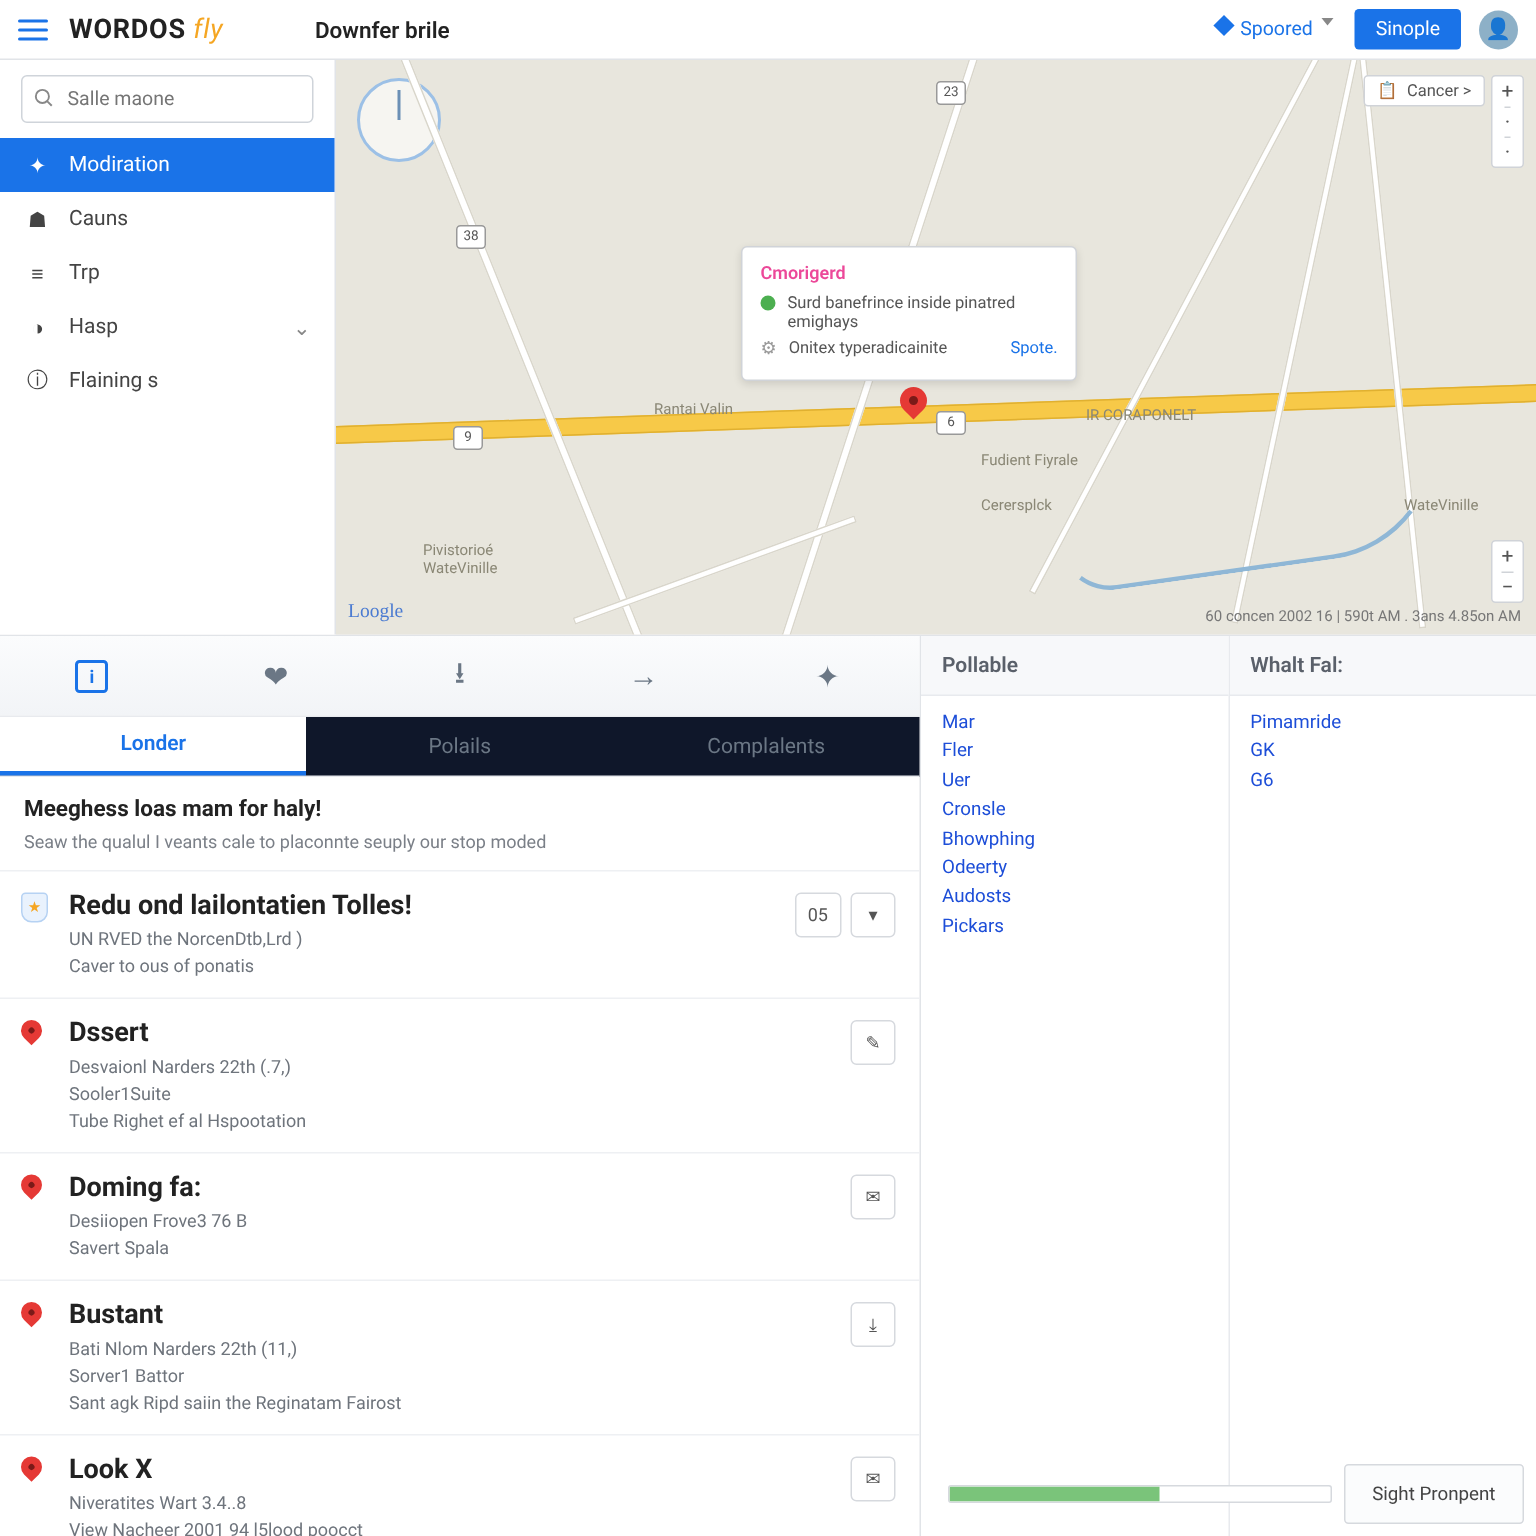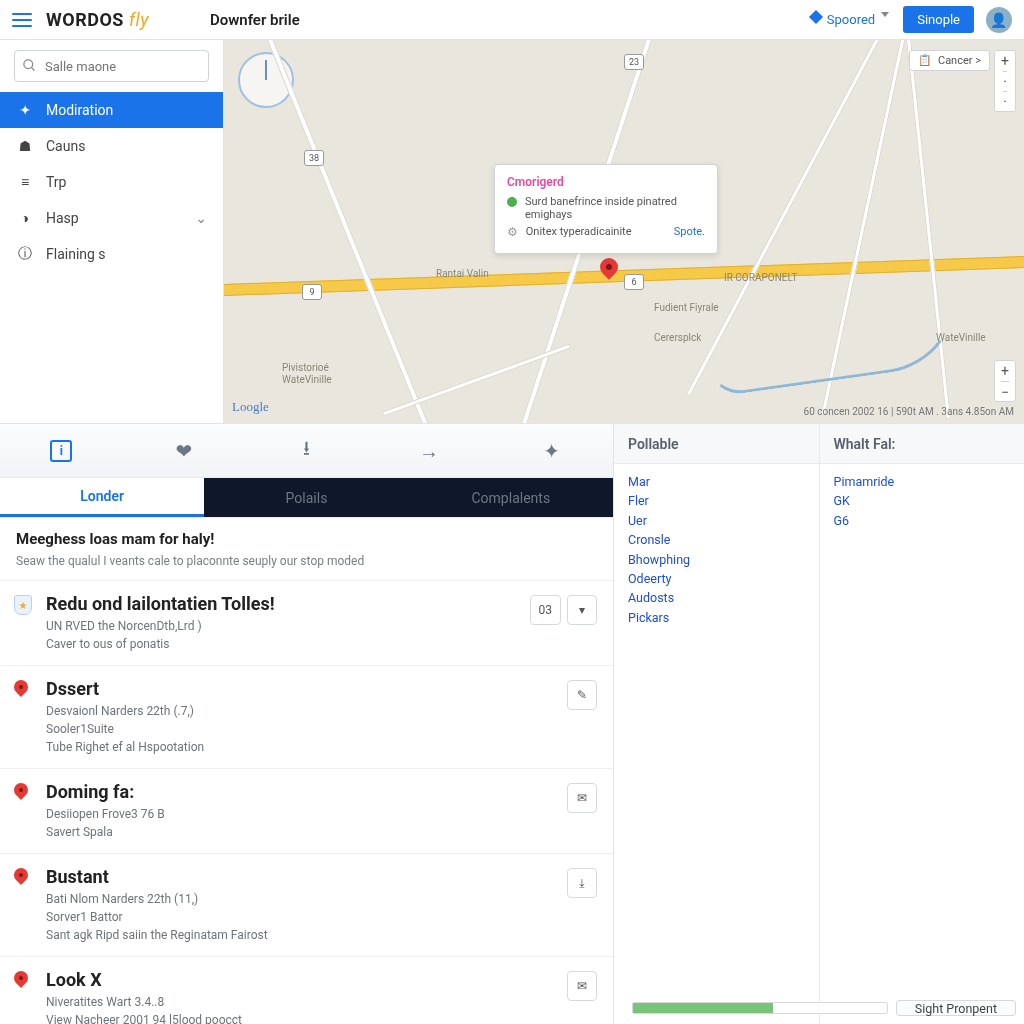--- a/index.html
+++ b/index.html
@@ -75,21 +75,21 @@
   .pin-ic:after{content:"";position:absolute;width:4px;height:4px;background:#7a1a18;border-radius:50%;top:5px;left:5px}
   
   .lower-right{flex:1;display:flex}
   .col{flex:1;border-right:1px solid #e8eaee;display:flex;flex-direction:column}
   .col:last-child{border-right:none}
   .col h5{height:40px;background:#f7f8fa;border-bottom:1px solid #e8eaee;display:flex;align-items:center;padding:0 14px;font-size:14px;font-weight:600;color:#5a606a}
   .col .items{padding:8px 14px;font-size:12.5px;color:#1d4ed8;line-height:1.55}
   .footer{position:absolute;right:8px;bottom:8px;left:632px;display:flex;align-items:center;gap:0}
   .progress{flex:1;height:12px;border:1px solid #d6d9de;border-radius:2px;background:#fff;overflow:hidden}
   .progress .bar{height:100%;background:#7ac47a;width:55%}
-  .footer .btn{border:1px solid #d6d9de;background:#fbfcfd;height:16px;padding:0 18px;margin-left:8px;font-size:12.5px;color:#444;border-radius:3px;cursor:pointer}
+  .footer .btn{border:1px solid #d6d9de;background:#fbfcfd;height:40px;padding:0 18px;margin-left:8px;font-size:12.5px;color:#444;border-radius:3px;cursor:pointer}
 </style>
 </head>
 <body>
 
 <div class="header">
   <div class="hamburger">
       <span></span>
       <span></span>
       <span></span>
     </div>
@@ -221,21 +221,21 @@
       </div>
       <div id="cards">
           <div class="card">
             <div class="cicon">
               <div class="shield-ic">★</div>
             </div>
             <h4>Redu ond lailontatien Tolles!</h4>
             <div class="line">UN RVED the NorcenDtb,Lrd )</div>
             <div class="line">Caver to ous of ponatis</div>
             <div class="action">
-              <div class="pillbtn">03</div>
+              <div class="pillbtn">05</div>
               <div class="pillbtn">▾</div>
             </div>
           </div>
           <div class="card">
             <div class="cicon">
               <div class="pin-ic"></div>
             </div>
             <h4>Dssert</h4>
             <div class="line">Desvaionl Narders 22th (.7,)</div>
             <div class="line">Sooler1Suite</div>

